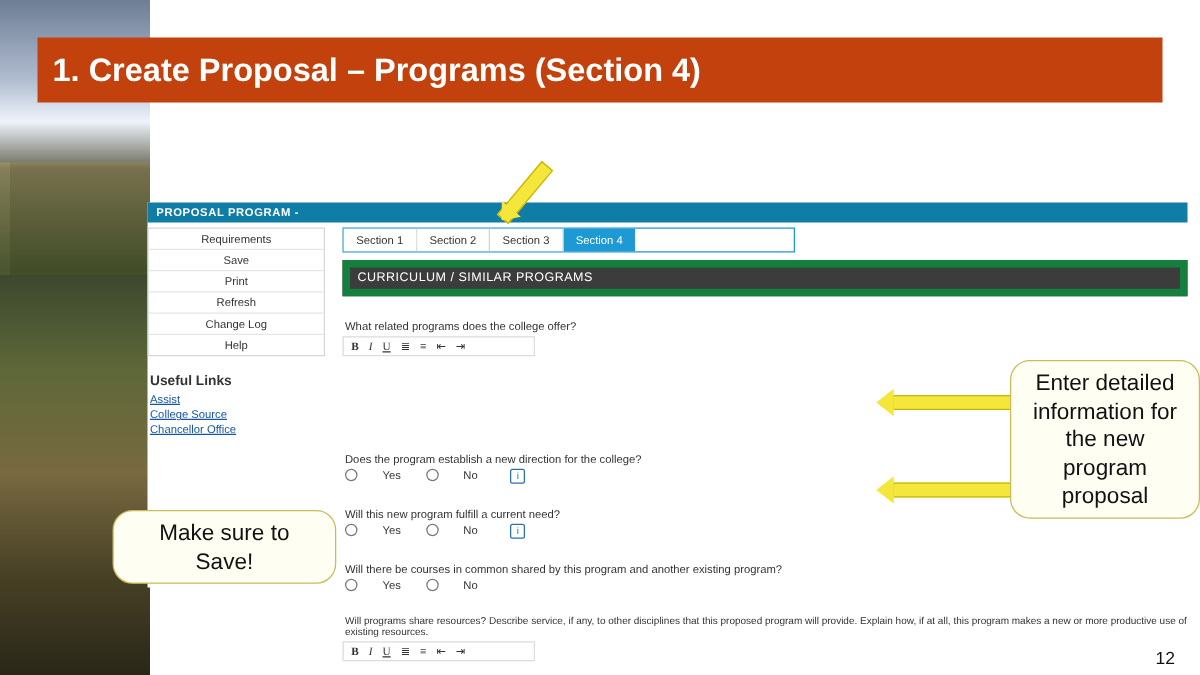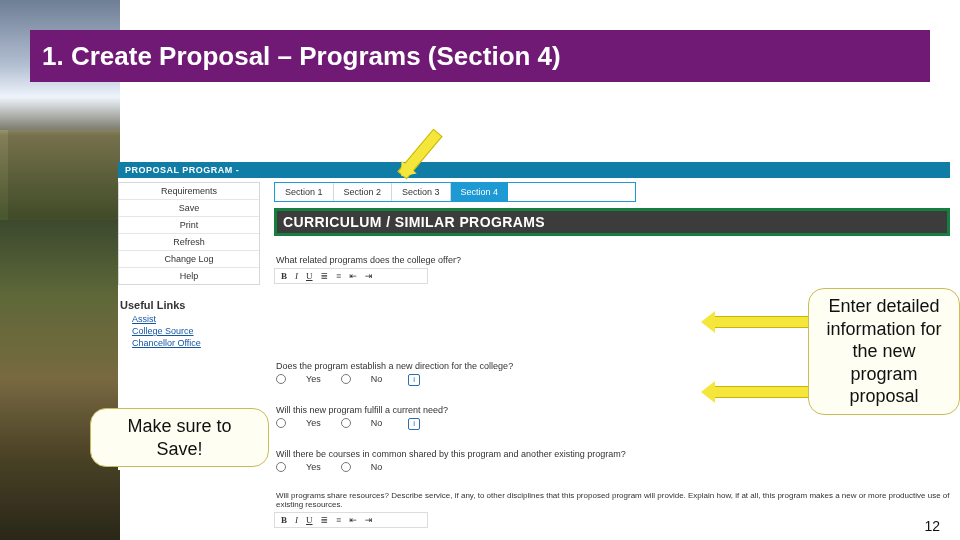--- a/index.html
+++ b/index.html
@@ -5,44 +5,44 @@
 html,body{margin:0;padding:0;width:960px;height:540px;font-family:"Segoe UI",Arial,sans-serif;overflow:hidden;background:#fff}
 .stage{position:relative;width:960px;height:540px}
 
 .bg-strip{position:absolute;left:0;top:0;width:120px;height:540px;
   background:
     linear-gradient(to bottom,#6d7e97 0%,#aebbcf 12%,#e8eef6 18%,#6b6a57 25%,#3d4a2f 40%,#5f6a38 55%,#7a6a3f 70%,#4c4427 85%,#2e2b1c 100%);
   filter:contrast(1.05) saturate(0.9)}
 .bg-strip:before{content:"";position:absolute;left:0;top:130px;width:120px;height:90px;
   background:linear-gradient(90deg,#f8e37a 0 8px,#bca23a 8px 16px);mix-blend-mode:overlay;opacity:.25}
 
-.title-band{position:absolute;left:30px;top:30px;width:900px;height:52px;background:#701a75;display:flex;align-items:center;padding-left:12px;box-sizing:border-box}
+.title-band{position:absolute;left:30px;top:30px;width:900px;height:52px;background:#c2410c;display:flex;align-items:center;padding-left:12px;box-sizing:border-box}
 .title-band span{color:#fff;font-weight:700;font-size:26px}
 
 .page-card{position:absolute;left:118px;top:162px;width:832px;height:308px;background:#fff}
 
 .pp-header{height:16px;background:#0f7da6;color:#fff;font-size:9px;font-weight:700;letter-spacing:.5px;padding-left:7px;line-height:16px}
 
 .pp-body{display:flex}
 .left-col{width:150px}
 .right-col{flex:1;margin-left:6px}
 
 .actions{border:1px solid #d7d7d7;width:140px;margin-top:4px}
 .actions div{font-size:9px;text-align:center;padding:3px 0;border-bottom:1px solid #e6e6e6;color:#333}
 .actions div:last-child{border-bottom:none}
 
 .links-hdr{font-size:11px;font-weight:700;color:#333;margin:14px 0 2px 2px}
-.link{font-size:9px;color:#1556a2;margin-left:14px;line-height:1.35}
+.link{font-size:9px;color:#1556a2;margin-left:2px;line-height:1.35}
 .link.u{text-decoration:underline}
 
 .tabs{display:flex;border:1px solid #1d99d4;width:360px;margin-top:4px}
 .tab{font-size:9px;padding:4px 10px;border-right:1px solid #cfd6dc;color:#333;background:#fff}
 .tab.active{background:#1d99d4;color:#fff;border-right:none}
 
-.sec{background:#3c3c3c;color:#fff;font-size:14px;font-weight:700;letter-spacing:.4px;padding:3px 6px;margin-top:6px;border:3px solid #15803d}
+.sec{background:#3c3c3c;color:#fff;font-size:10px;font-weight:400;letter-spacing:.4px;padding:3px 6px;margin-top:6px;border:6px solid #15803d}
 .q{font-size:9px;color:#333;margin:19px 0 3px 2px}
 
 .toolbar{display:flex;gap:8px;font-size:9px;color:#333;border:1px solid #dcdcdc;width:140px;padding:2px 6px}
 .toolbar span{font-family:Georgia,serif}
 
 .radio-row{font-size:9px;color:#333;margin:3px 0 0 2px;display:flex;align-items:flex-start;gap:20px}
 .radio{width:8px;height:8px;border:1px solid #777;border-radius:50%;display:inline-block}
 .info{width:10px;height:10px;border:1px solid #2a6fb0;border-radius:2px;color:#2a6fb0;font-size:8px;line-height:10px;text-align:center;display:inline-block;margin-left:6px}
 
 .callout{position:absolute;background:#fffef2;border:1.5px solid #c9bb5a;border-radius:16px;padding:6px 16px;font-size:18px;color:#111;text-align:center;line-height:1.25}

